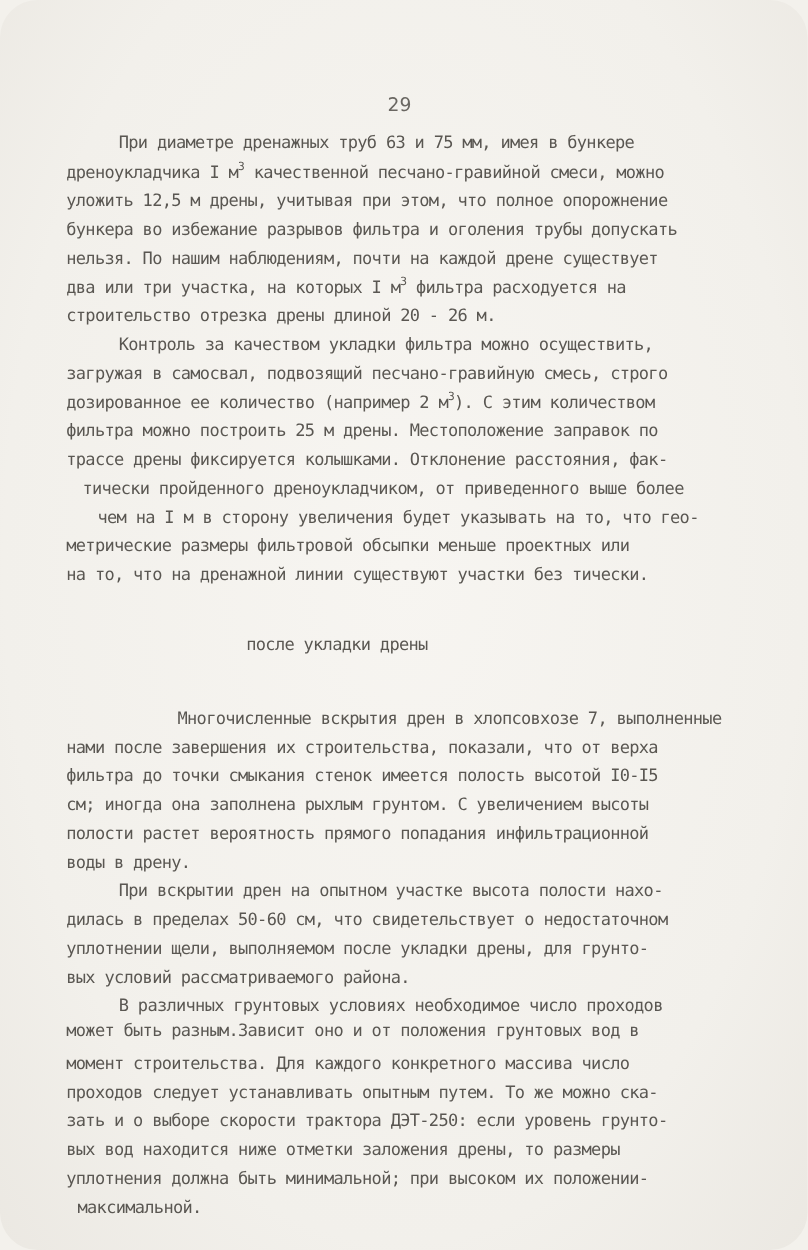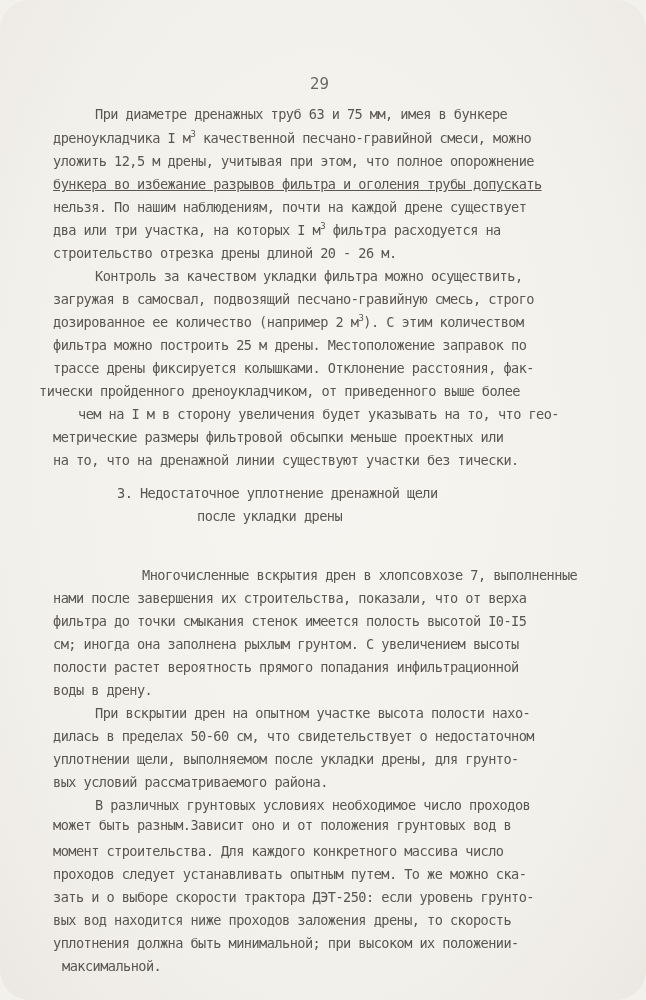--- a/index.html
+++ b/index.html
@@ -46,48 +46,47 @@
 </head>
 <body>
 
 <div class="page">
   <div class="page-number">29</div>
 
   <div id="body-text">
       <div class="line" style="left: 95px; top: 106px;">При диаметре дренажных труб 63 и 75 мм, имея в бункере</div>
       <div class="line" style="left: 53px; top: 130px;">дреноукладчика I м<sup>3</sup> качественной песчано-гравийной смеси, можно</div>
       <div class="line" style="left: 53px; top: 153px;">уложить 12,5 м дрены, учитывая при этом, что полное опорожнение</div>
-      <div class="line" style="left: 53px; top: 176px; text-decoration: underline;">бункера во избежание разрывов фильтра и оголения трубы допускать</div>
+      <div class="line" style="left: 53px; top: 176px;">бункера во избежание разрывов фильтра и оголения трубы допускать</div>
       <div class="line" style="left: 53px; top: 199px;">нельзя. По нашим наблюдениям, почти на каждой дрене существует</div>
       <div class="line" style="left: 53px; top: 222px;">два или три участка, на которых I м<sup>3</sup> фильтра расходуется на</div>
       <div class="line" style="left: 53px; top: 245px;">строительство отрезка дрены длиной 20 - 26 м.</div>
       <div class="line" style="left: 95px; top: 268px;">Контроль за качеством укладки фильтра можно осуществить,</div>
       <div class="line" style="left: 53px; top: 291px;">загружая в самосвал, подвозящий песчано-гравийную смесь, строго</div>
       <div class="line" style="left: 53px; top: 314px;">дозированное ее количество (например 2 м<sup>3</sup>). С этим количеством</div>
       <div class="line" style="left: 53px; top: 337px;">фильтра можно построить 25 м дрены. Местоположение заправок по</div>
       <div class="line" style="left: 53px; top: 360px;">трассе дрены фиксируется колышками. Отклонение расстояния, фак-</div>
-      <div class="line" style="left: 39px; top: 383px; text-align: center;">тически пройденного дреноукладчиком, от приведенного выше более</div>
+      <div class="line" style="left: 66px; top: 383px; text-align: center;">тически пройденного дреноукладчиком, от приведенного выше более</div>
       <div class="line" style="left: 53px; top: 406px; margin-left: 25px;">чем на I м в сторону увеличения будет указывать на то, что гео-</div>
       <div class="line" style="left: 53px; top: 429px;">метрические размеры фильтровой обсыпки меньше проектных или</div>
       <div class="line" style="left: 53px; top: 452px;">на то, что на дренажной линии существуют участки без тически.</div>
       <div class="line" style="left: 95px; top: 567px; padding-left: 47px;">Многочисленные вскрытия дрен в хлопсовхозе 7, выполненные</div>
       <div class="line" style="left: 53px; top: 590px;">нами после завершения их строительства, показали, что от верха</div>
       <div class="line" style="left: 53px; top: 613px;">фильтра до точки смыкания стенок имеется полость высотой I0-I5</div>
       <div class="line" style="left: 53px; top: 636px;">см; иногда она заполнена рыхлым грунтом. С увеличением высоты</div>
       <div class="line" style="left: 53px; top: 659px;">полости растет вероятность прямого попадания инфильтрационной</div>
       <div class="line" style="left: 53px; top: 682px;">воды в дрену.</div>
       <div class="line" style="left: 95px; top: 705px;">При вскрытии дрен на опытном участке высота полости нахо-</div>
       <div class="line" style="left: 53px; top: 728px;">дилась в пределах 50-60 см, что свидетельствует о недостаточном</div>
       <div class="line" style="left: 53px; top: 751px;">уплотнении щели, выполняемом после укладки дрены, для грунто-</div>
       <div class="line" style="left: 53px; top: 774px;">вых условий рассматриваемого района.</div>
       <div class="line" style="left: 95px; top: 797px;">В различных грунтовых условиях необходимое число проходов</div>
       <div class="line" style="left: 53px; top: 817px;">может быть разным.Зависит оно и от положения грунтовых вод в</div>
       <div class="line" style="left: 53px; top: 843px;">момент строительства. Для каждого конкретного массива число</div>
       <div class="line" style="left: 53px; top: 866px;">проходов следует устанавливать опытным путем. То же можно ска-</div>
       <div class="line" style="left: 53px; top: 889px;">зать и о выборе скорости трактора ДЭТ-250: если уровень грунто-</div>
-      <div class="line" style="left: 53px; top: 912px;">вых вод находится ниже проходов заложения дрены, то скорость</div>
+      <div class="line" style="left: 53px; top: 912px;">вых вод находится ниже отметки заложения дрены, то размеры</div>
       <div class="line" style="left: 53px; top: 935px;">уплотнения должна быть минимальной; при высоком их положении-</div>
       <div class="line" style="left: 62px; top: 958px;">максимальной.</div>
     </div>
 
-  <div class="line" style="left:117px; top:485px;">3. Недостаточное уплотнение дренажной щели</div>
   <div class="line" style="left:197px; top:508px;">после укладки дрены</div>
 </div>
 
 </body></html>

